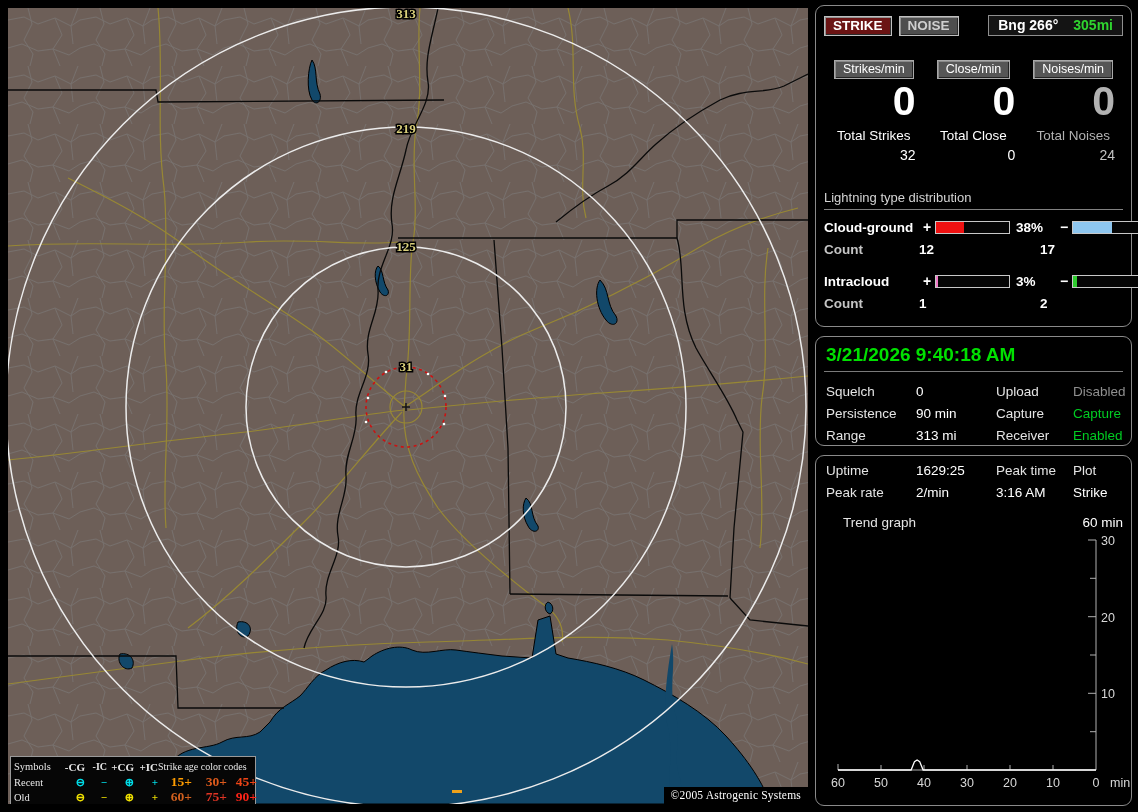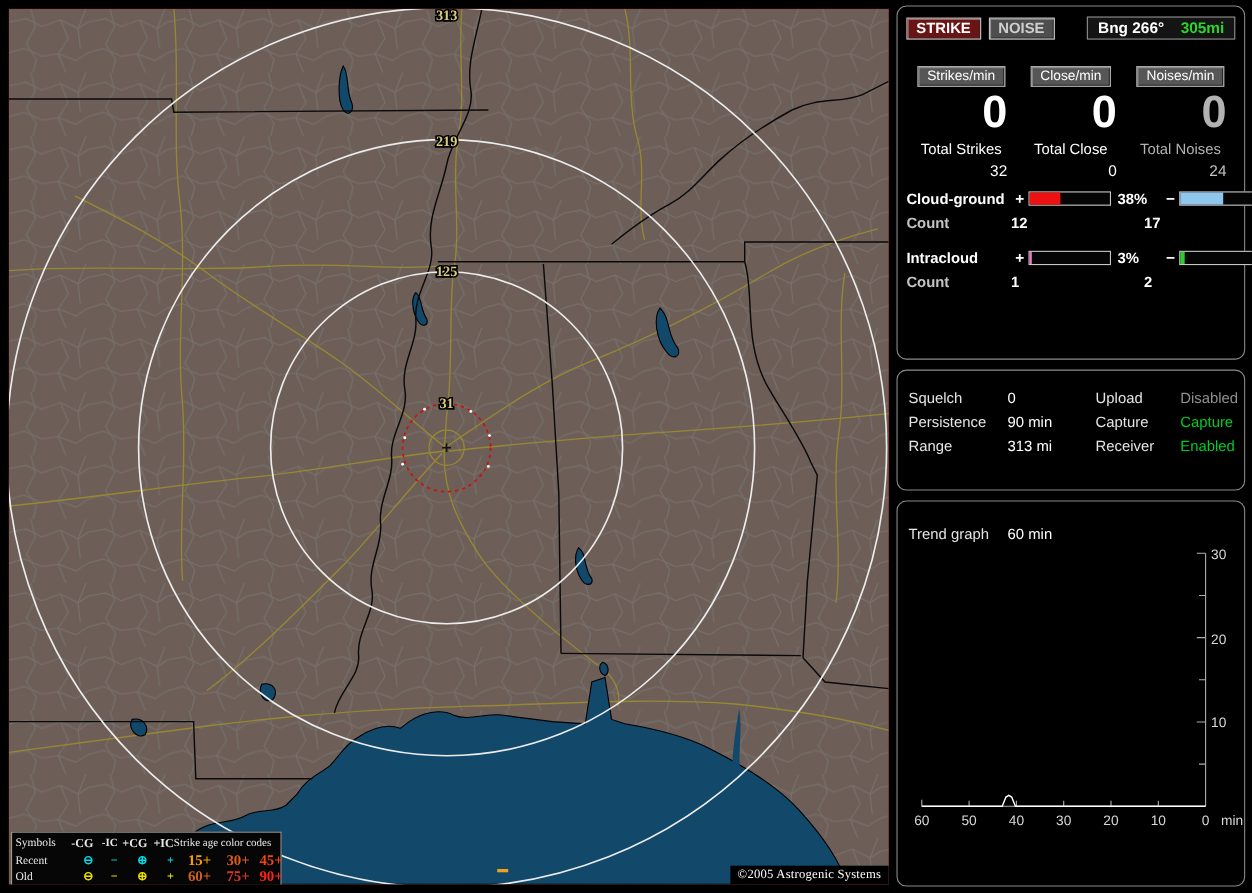--- a/index.html
+++ b/index.html
@@ -59,21 +59,21 @@
   
   .dtime{color:#00e000;font-weight:bold;font-size:19px;padding:2px 0 5px 2px;border-bottom:1px solid #7a7a7a;}
   .grid4{display:grid;grid-template-columns:90px 80px 77px auto;font-size:13.5px;row-gap:7px;margin-top:12px;padding-left:2px;}
   .lab{color:#e4e4e4;}
   .gval{color:#fff;}
   .v-dis{color:#8f8f8f;}
   .v-act{color:#00cc22;}
 
   
   .grid4b{display:grid;grid-template-columns:90px 80px 77px auto;font-size:13.5px;row-gap:7px;padding-left:2px;}
-  .trow{display:grid;grid-template-columns:90px auto;font-size:13.5px;margin-top:15px;padding-left:2px;}
+  .trow{display:grid;grid-template-columns:90px auto;font-size:13.5px;margin-top:15px;padding-left:2px;text-align:right;}
   #trendsvg{display:block;margin-top:2px;}
   .tick-lbl{fill:#d8d8d8;font-size:12.5px;}
 </style>
 </head>
 <body>
 
 <div id="stage">
 
   <div id="map">
     <svg width="800" height="796" viewBox="0 0 800 796">
@@ -220,20 +220,21 @@
         <div class="tot-val">0</div>
       </div>
       <div class="col">
         <div class="rate-chip">Noises/min</div>
         <div class="rate-val dim">0</div>
         <div class="tot-lbl dim">Total Noises</div>
         <div class="tot-val dim2">24</div>
       </div>
     </div>
 
+    <div class="dist-hdr">Lightning type distribution</div>
 
     <div class="dist-row">
       <span class="b">Cloud-ground</span>
       <span class="sign">+</span>
       <span class="bar">
           <div style="width: 38%; background: rgb(238, 17, 17);"></div>
         </span>
       <span class="b pct">38%</span>
       <span class="sign">−</span>
       <span class="bar">
@@ -261,39 +262,51 @@
 
     </div>
     <div class="cnt-row">
       <span class="b dim2">Count</span>
       <span class="b">1</span>
       <span class="b">2</span>
     </div>
   </div>
 
   <div class="panel" id="p2">
+    <div class="dtime">3/21/2026 9:40:18 AM</div>
     <div class="grid4">
       <span class="lab">Squelch</span>
       <span class="gval">0</span>
       <span class="lab">Upload</span>
       <span class="v-dis">Disabled</span>
 
       <span class="lab">Persistence</span>
       <span class="gval">90 min</span>
       <span class="lab">Capture</span>
       <span class="v-act">Capture</span>
 
       <span class="lab">Range</span>
       <span class="gval">313 mi</span>
       <span class="lab">Receiver</span>
       <span class="v-act">Enabled</span>
     </div>
   </div>
 
   <div class="panel" id="p3">
+    <div class="grid4b">
+      <span class="lab">Uptime</span>
+      <span class="gval">1629:25</span>
+      <span class="lab">Peak time</span>
+      <span class="lab">Plot</span>
+
+      <span class="lab">Peak rate</span>
+      <span class="gval">2/min</span>
+      <span class="gval">3:16 AM</span>
+      <span class="gval">Strike</span>
+    </div>
     <div class="trow">
       <span class="lab">Trend graph</span>
       <span class="gval">60 min</span>
     </div>
 
     <svg id="trendsvg" width="314" height="262" viewBox="0 0 314 262">
       <g stroke="#b0b0b0" stroke-width="1">
         <line x1="272" y1="8" x2="272" y2="238"></line>
         <line x1="14" y1="238" x2="272" y2="238"></line>
 

